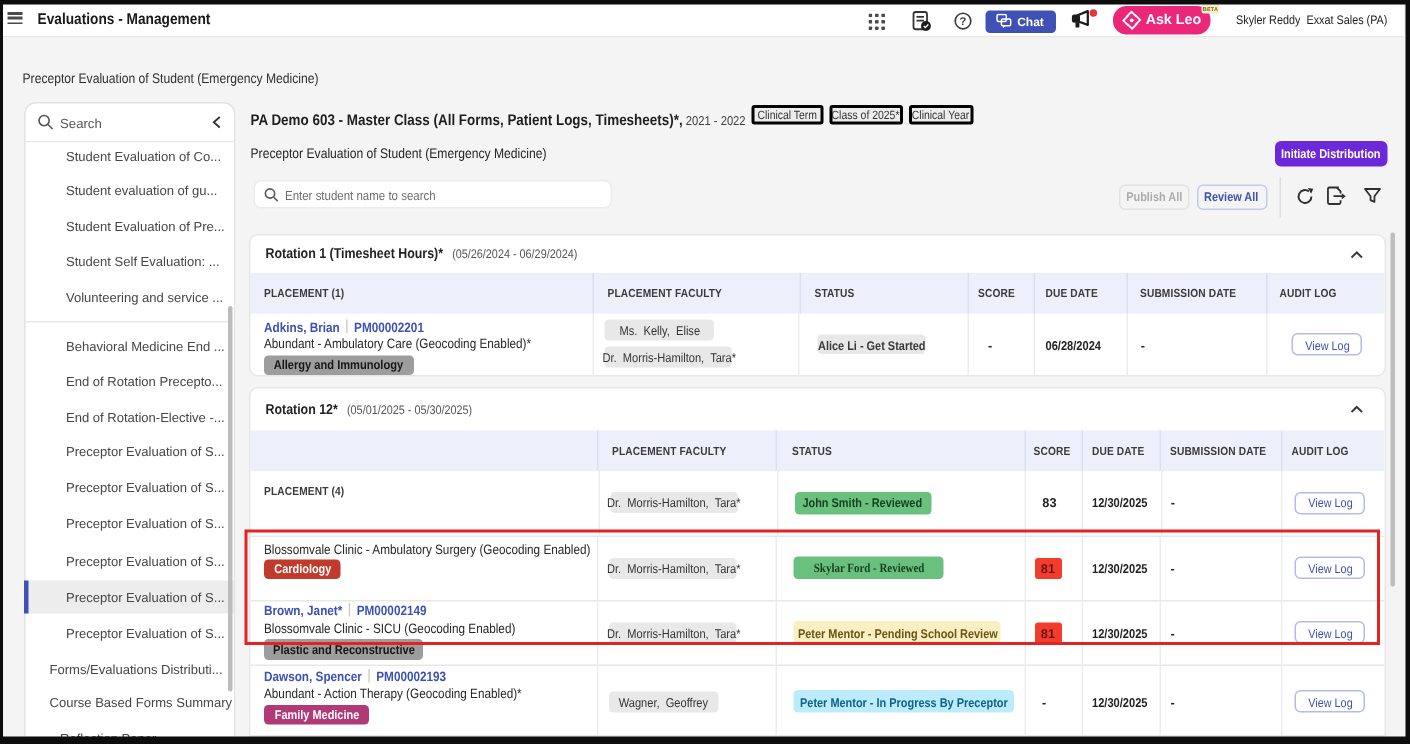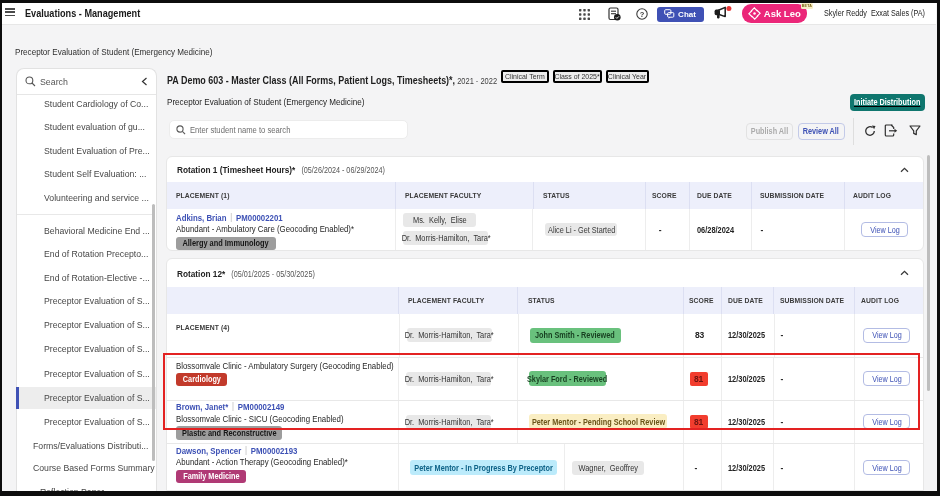--- a/index.html
+++ b/index.html
@@ -121,21 +121,21 @@
     <path d="M5.5 1 L1.5 4.5 L5.5 8" fill="none" stroke="#333" stroke-width="1.2"></path>
   </svg>
 
   <div class="abs" style="left:17px; top:386.5px; width:139px; height:22.5px; background:#ededed;"></div>
   <div class="abs" style="left:16px; top:386.5px; width:3px; height:22.5px; background:#3f51b5;"></div>
 
   <div class="abs" style="left:17px; top:214px; width:138px; height:1px; background:#e8e8e8;"></div>
 
   <div class="abs" style="left:151.5px; top:204px; width:3px; height:257px; background:#bdbdbd; border-radius:2px;"></div>
 
-  <div class="abs si" style="top:98.5px;">Student Cardiology of Co...</div>
+  <div class="abs si" style="top:98.5px;">Student Evaluation of Co...</div>
   <div class="abs si" style="top:122px;">Student evaluation of gu...</div>
   <div class="abs si" style="top:145.5px;">Student Evaluation of Pre...</div>
   <div class="abs si" style="top:169px;">Student Self Evaluation: ...</div>
   <div class="abs si" style="top:192.5px;">Volunteering and service ...</div>
   <div class="abs si" style="top:225.5px;">Behavioral Medicine End ...</div>
   <div class="abs si" style="top:249px;">End of Rotation Precepto...</div>
   <div class="abs si" style="top:272.5px;">End of Rotation-Elective -...</div>
   <div class="abs si" style="top:296px;">Preceptor Evaluation of S...</div>
   <div class="abs si" style="top:319.5px;">Preceptor Evaluation of S...</div>
   <div class="abs si" style="top:343.5px;">Preceptor Evaluation of S...</div>
@@ -151,21 +151,21 @@
       <span class="cc">Clinical Term</span>
     </div>
   <div class="abs tagc" style="left:552.5px; width:49.5px;">
       <span class="cc">Class of 2025*</span>
     </div>
   <div class="abs tagc" style="left:605.5px; width:43px;">
       <span class="cc">Clinical Year</span>
     </div>
 
   <div class="abs" style="left:167px; top:97px; font-size:9.3px; color:#242424;"><span class="cx">Preceptor Evaluation of Student (Emergency Medicine)</span></div>
-  <div class="abs" style="left:850px; top:93.5px; width:75px; height:17.5px; background:#0f766e; border-radius:4px; display:flex; align-items:center; justify-content:center;text-decoration:underline;">
+  <div class="abs" style="left:850px; top:93.5px; width:75px; height:17.5px; background:#6d28d9; border-radius:4px; display:flex; align-items:center; justify-content:center;">
     <span class="cc" style="color:#fff; font-size:8.4px; font-weight:700;">Initiate Distribution</span>
   </div>
 
   <div class="abs" style="left:169px; top:120px; width:239px; height:19px; background:#fff; border:1px solid #ececec; border-radius:5px;"></div>
   <svg class="abs" style="left:176px; top:124.5px;" width="10" height="10" viewBox="0 0 11 11">
     <circle cx="4.4" cy="4.4" r="3.4" fill="none" stroke="#5a5a5a" stroke-width="1.2"></circle>
     <line x1="7" y1="7" x2="10" y2="10" stroke="#5a5a5a" stroke-width="1.2"></line>
   </svg>
   <div class="abs" style="left:190px; top:124.5px; font-size:8.8px; color:#6e6e6e;"><span class="cx">Enter student name to search</span></div>
 
@@ -230,21 +230,21 @@
       </div>
       <div class="bcell c2" style="padding:4px 0 0 7px;">
         <div class="fchip" style="width:73px;">
             <span class="cc">Ms.&nbsp; Kelly,&nbsp; Elise</span>
           </div>
         <div class="fchip" style="width:85px; margin-top:4px;">
             <span class="cc">Dr.&nbsp; Morris-Hamilton,&nbsp; Tara*</span>
           </div>
       </div>
       <div class="bcell c3" style="display:flex; align-items:center; padding-left:12px;">
-        <div class="chip" style="background:#e8e8e8; color:#3a3a3a; font-size:8.4px; width:72px; height:13px; font-weight:400;">
+        <div class="chip" style="background:#e8e8e8; color:#3a3a3a; font-size:8.4px; width:72px; height:13px; font-weight:700;">
             <span class="cc">Alice Li - Get Started</span>
           </div>
       </div>
       <div class="bcell c4" style="display:flex; align-items:center; padding-left:13px;">
           <span class="score">-</span>
         </div>
       <div class="bcell c5" style="display:flex; align-items:center; padding-left:7px;">
           <span class="datef cx">06/28/2024</span>
         </div>
       <div class="bcell c6" style="display:flex; align-items:center; padding-left:8px;">
@@ -329,21 +329,21 @@
         <div class="chip gchip" style="width:106px; margin-top:2.5px;">
             <span class="cc">Plastic and Reconstructive</span>
           </div>
       </div>
       <div class="bcell d2" style="display:flex; align-items:center; padding-left:7px;">
         <div class="fchip" style="width:85px;">
             <span class="cc">Dr.&nbsp; Morris-Hamilton,&nbsp; Tara*</span>
           </div>
       </div>
       <div class="bcell d3" style="display:flex; align-items:center; padding-left:11px;">
-        <div class="chip statusc" style="background:#69c17d; color:#173f20; width:77px;">
+        <div class="chip statusc" style="background:#69c17d; color:#173f20; width:100px;font-family:Liberation Serif, serif;">
             <span class="cc">Skylar Ford - Reviewed</span>
           </div>
       </div>
       <div class="bcell d4" style="display:flex; align-items:center; padding-left:6px;">
           <div class="redbox">81</div>
         </div>
       <div class="bcell d5" style="display:flex; align-items:center; padding-left:6px;">
           <span class="datef cx">12/30/2025</span>
         </div>
       <div class="bcell d6" style="display:flex; align-items:center; padding-left:6px;">
@@ -390,28 +390,28 @@
         </div>
     </div>
 
     <div class="r2row" style="height:48px;">
       <div class="bcell d1" style="padding:3px 0 0 9px;">
         <div class="line2" style="margin-top:1.5px;"><span class="cx">Abundant - Action Therapy Easton</span></div>
         <div class="chip gchip" style="width:68px; margin-top:2.5px;">
             <span class="cc">Endocrinology</span>
           </div>
       </div>
+      <div class="bcell d2" style="display:flex; align-items:center; padding-left:7px;">
+        <div class="fchip" style="width:72.5px;">
+            <span class="cc">Wagner,&nbsp; Geoffrey</span>
+          </div>
+      </div>
       <div class="bcell d3" style="display:flex; align-items:center; padding-left:11px;">
         <div class="chip statusc" style="background:#bcebfb; color:#0d6287; width:147px;">
             <span class="cc">Peter Mentor - In Progress By Preceptor</span>
-          </div>
-      </div>
-      <div class="bcell d2" style="display:flex; align-items:center; padding-left:7px;">
-        <div class="fchip" style="width:72.5px;">
-            <span class="cc">Wagner,&nbsp; Geoffrey</span>
           </div>
       </div>
       <div class="bcell d4" style="display:flex; align-items:center; padding-left:11px;">
           <span class="score">-</span>
         </div>
       <div class="bcell d5" style="display:flex; align-items:center; padding-left:6px;">
           <span class="datef cx">12/30/2025</span>
         </div>
       <div class="bcell d6" style="display:flex; align-items:center; padding-left:6px;">
           <span class="score">-</span>

